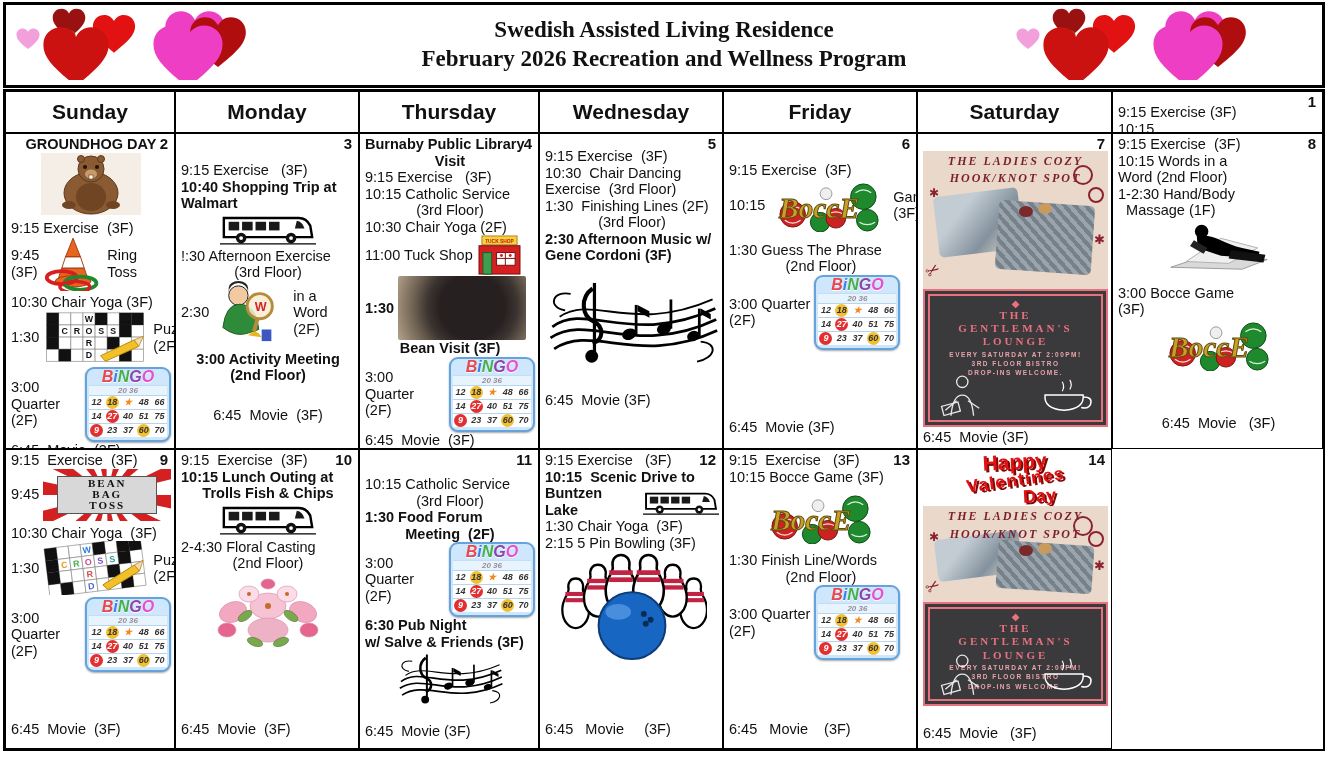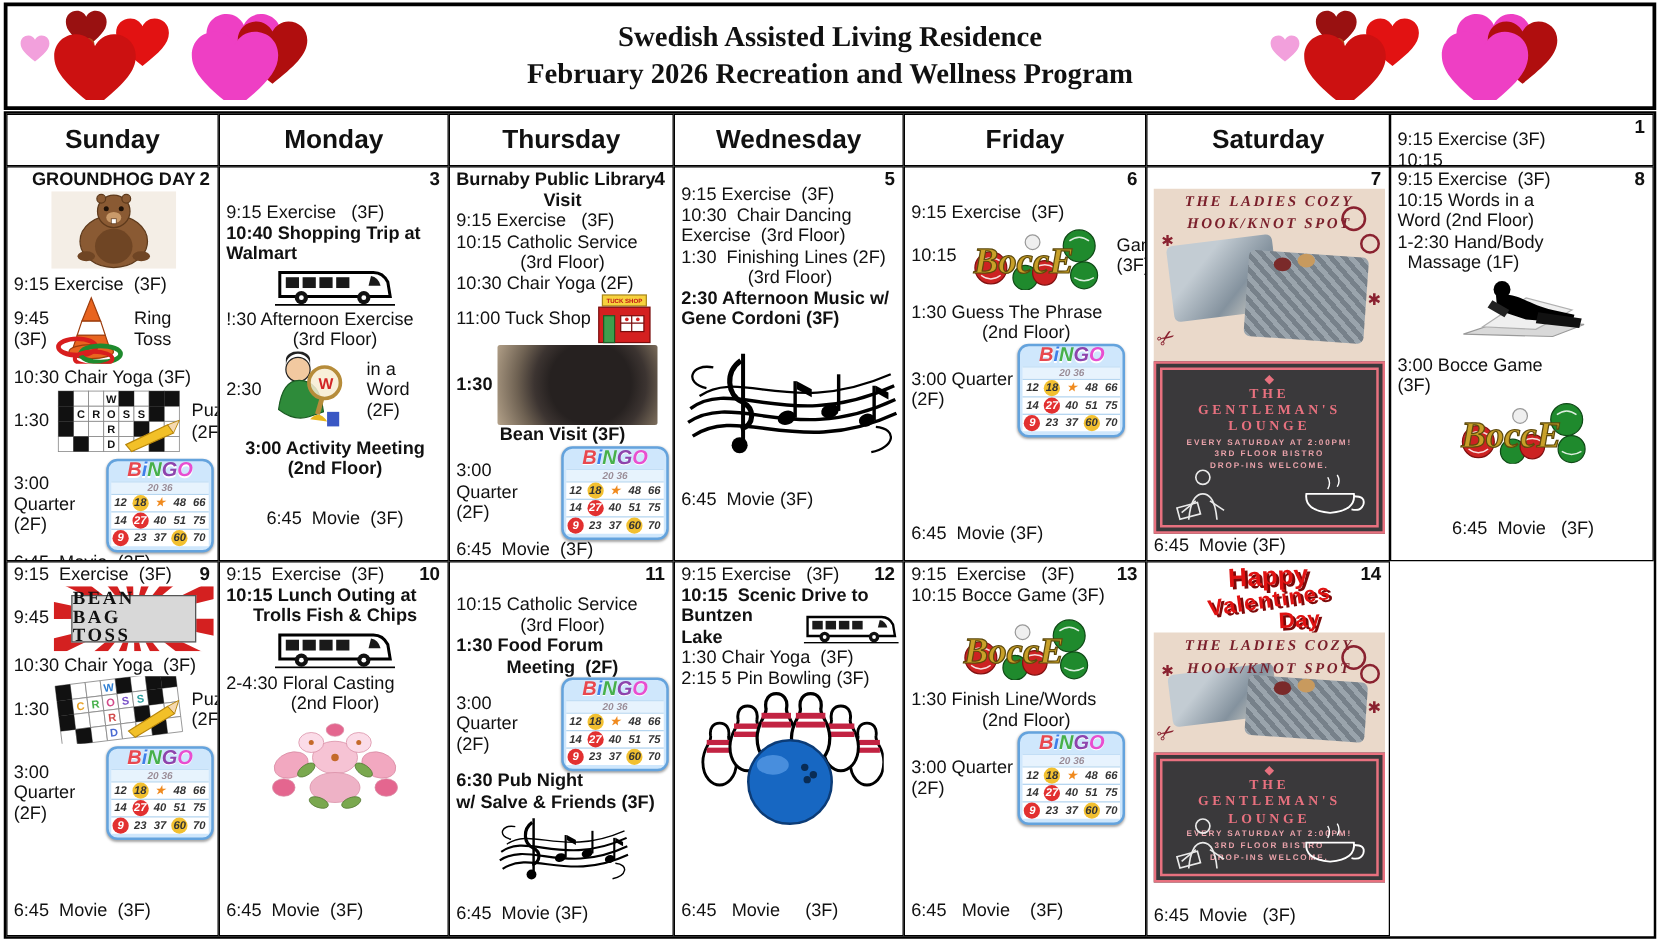--- a/index.html
+++ b/index.html
@@ -34,22 +34,22 @@
   .bc{font-size:9px;font-weight:bold;color:#333;width:13px;text-align:center;line-height:13px;}
   .bc.hot{background:#e23030;color:#fff;border-radius:50%;}
   .bc.warm{background:#f2c030;border-radius:50%;}
   .bc.star{color:#f08a1e;}
   
   .dogph{width:128px;height:64px;border-radius:2px;
     background:radial-gradient(circle at 58% 48%, #262120 0 40%, #3c3431 55%, #6e6152 72%, #b4a28a 100%);}
   
   .bean{position:relative;width:128px;height:52px;overflow:hidden;}
   .bean .label{position:absolute;left:14px;top:7px;right:14px;bottom:7px;background:#d8d8d8;
-    border:1px solid #555;display:flex;flex-direction:column;align-items:flex-start;justify-content:center;
-    font-family:"Liberation Serif",serif;font-weight:bold;font-size:15px;line-height:1;color:#111;letter-spacing:2px;}
+    border:1px solid #555;display:flex;flex-direction:column;align-items:center;justify-content:center;
+    font-family:"Liberation Serif",serif;font-weight:bold;font-size:11px;line-height:1;color:#111;letter-spacing:2px;}
   
   .ladies{position:relative;background:#ead9ca;overflow:hidden;width:100%;}
   .ltitle{font-family:"Liberation Serif",serif;font-style:italic;font-weight:bold;color:#7a1f2b;
     text-align:center;font-size:12px;letter-spacing:2px;line-height:1.2;margin-top:3px;position:relative;z-index:2;}
   .ph{position:absolute;border-radius:5px;z-index:1;}
   .ph1{left:7%;top:30%;width:46%;height:44%;background:linear-gradient(135deg,#c3ccd3 0 30%,#84929e 65%,#e9e2d4);transform:rotate(-7deg);}
   .ph2{left:40%;top:38%;width:52%;height:50%;background:repeating-linear-gradient(45deg,#9aa4ac 0 4px,#77818a 4px 8px);transform:rotate(4deg);}
   .yarn1,.yarn2{position:absolute;border-radius:50%;z-index:2;}
   .yarn1{left:52%;top:40%;width:14px;height:11px;background:#7a2a2a;}
   .yarn2{left:62%;top:38%;width:14px;height:11px;background:#c89a5e;}

